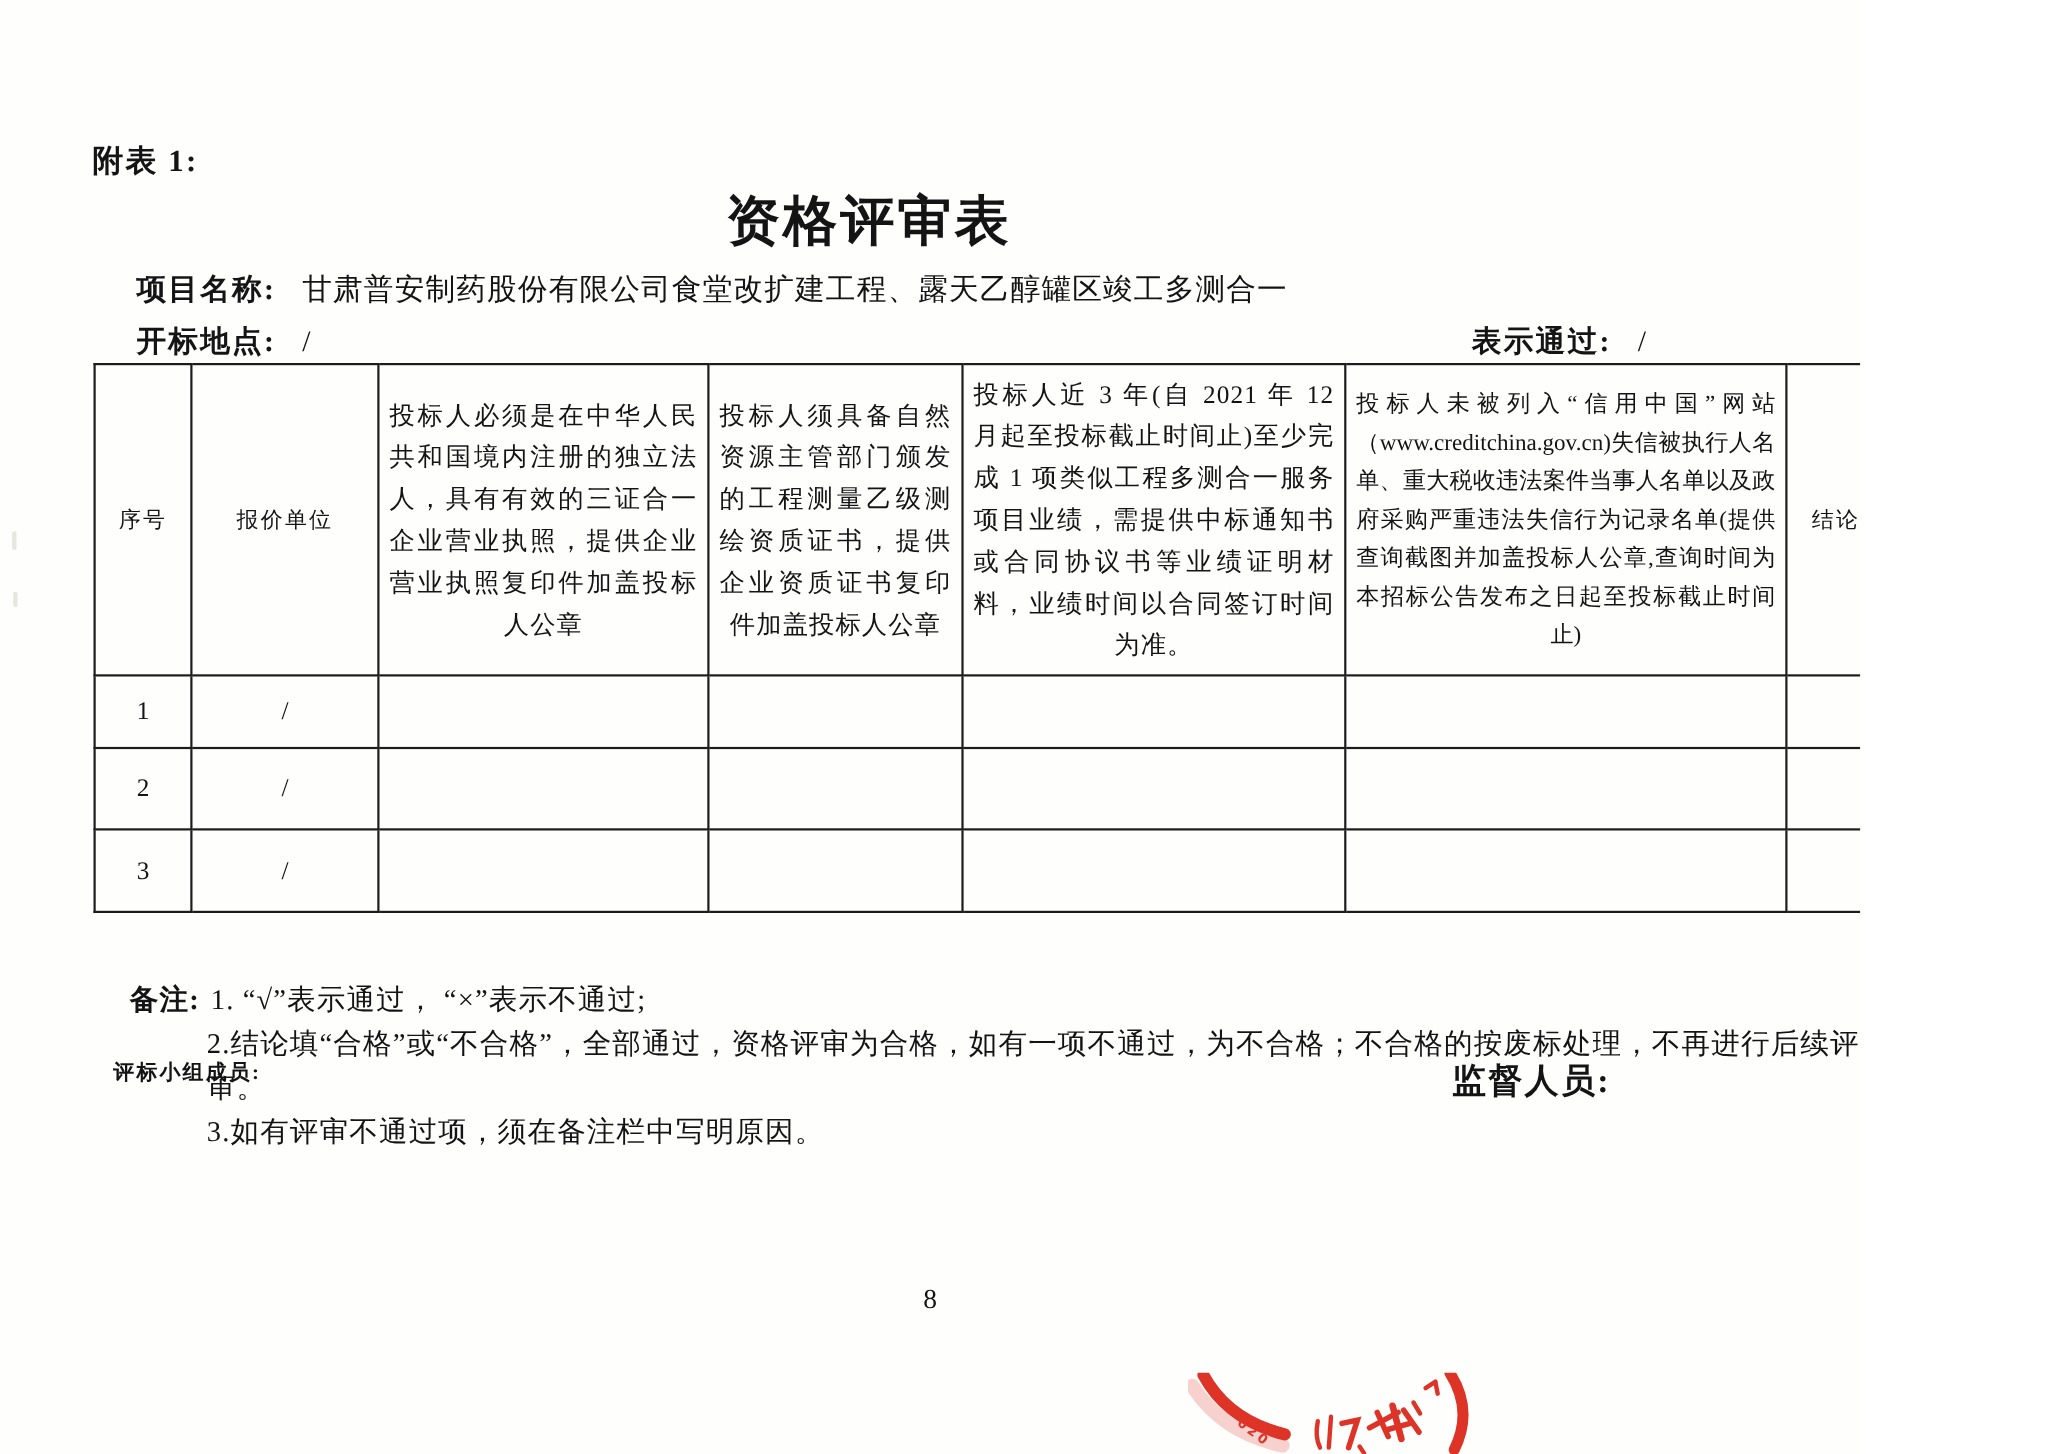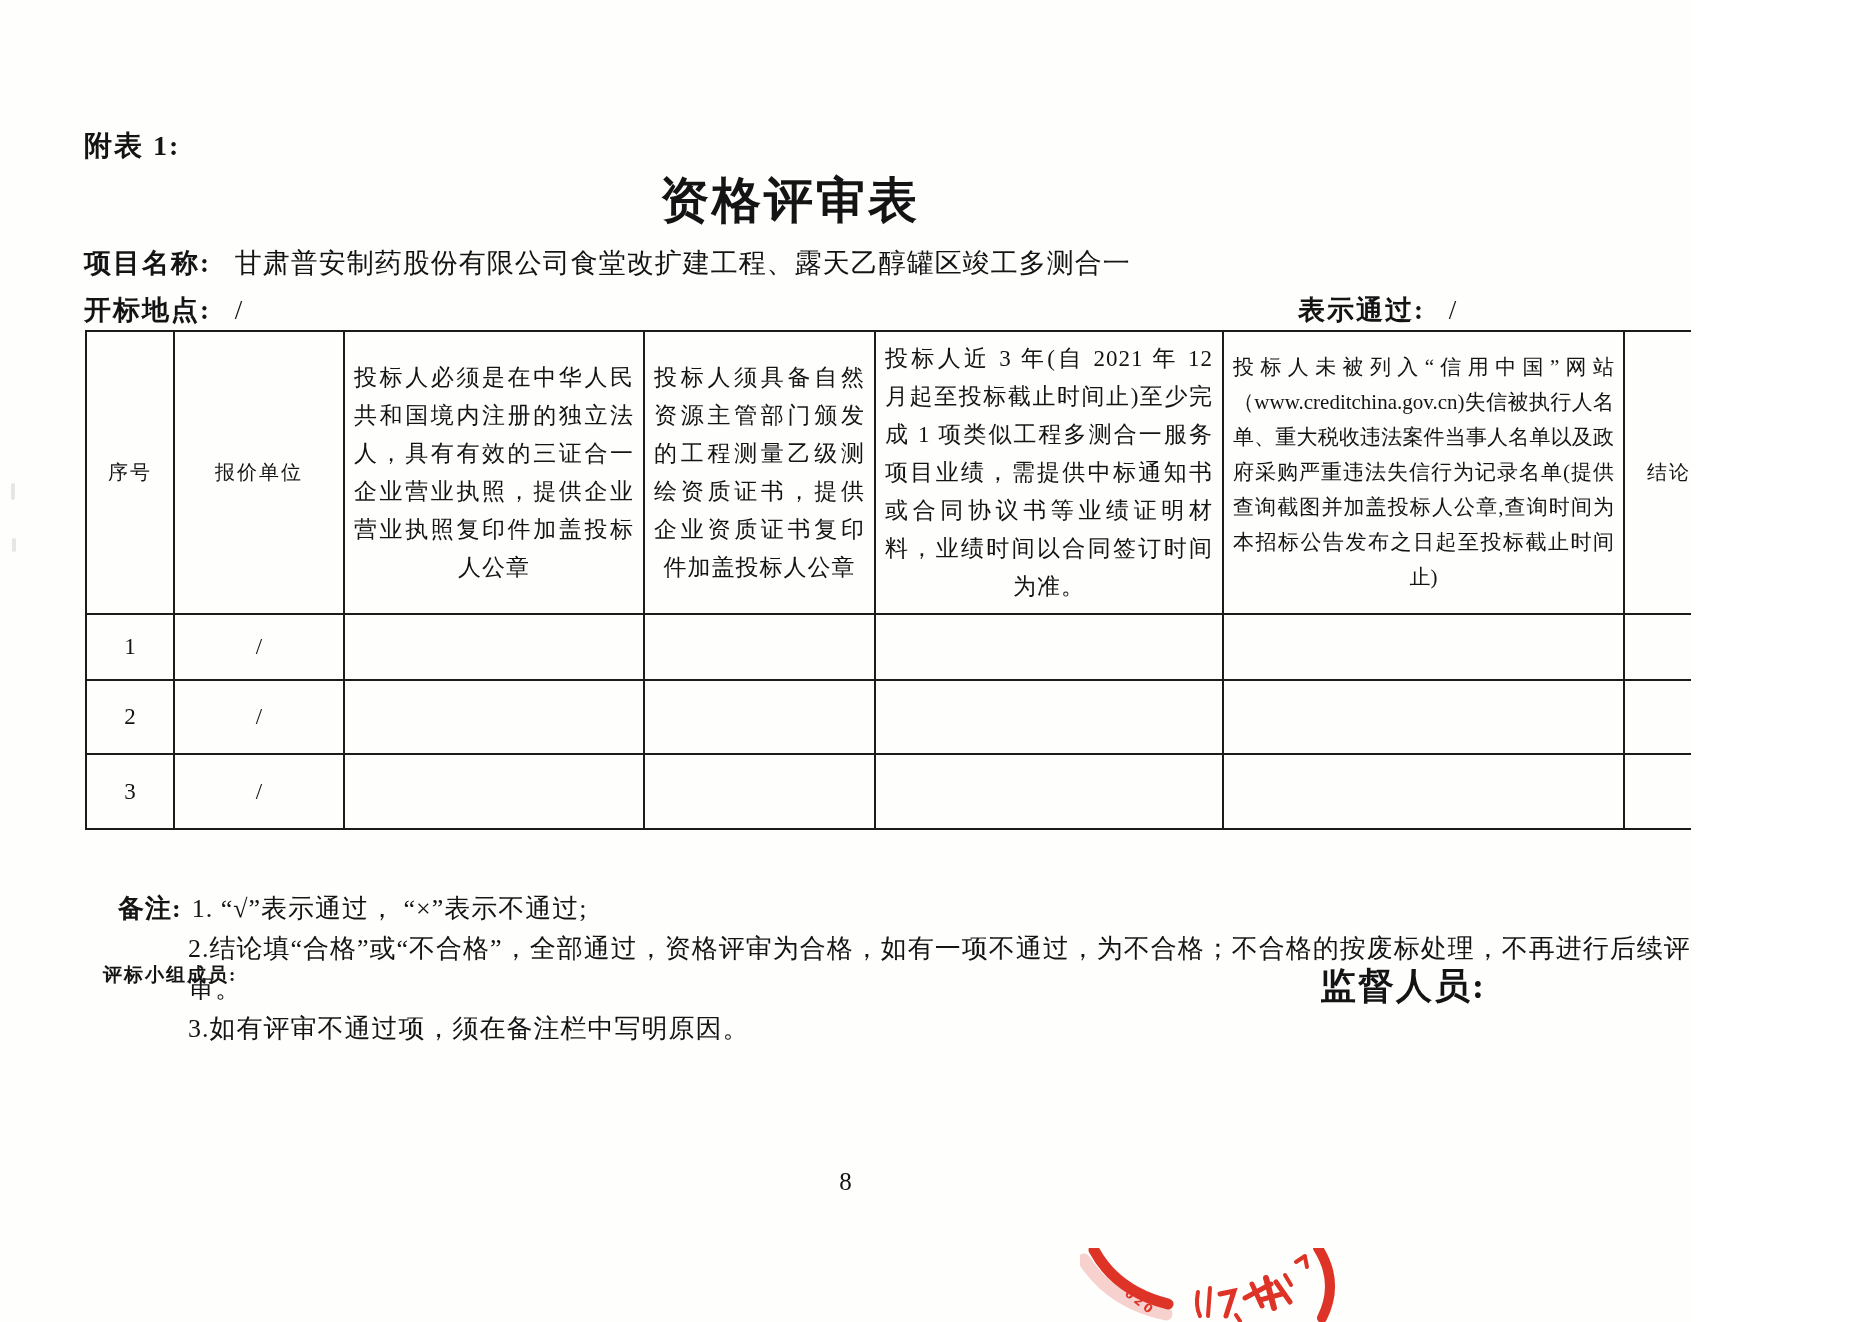--- a/index.html
+++ b/index.html
@@ -4,21 +4,21 @@
 <style>
   html,body { margin:0; padding:0; background:#ffffff; }
   .page {
     position:relative; width:1691px; height:1322px; background:#fefefdff;
     font-family:"Liberation Serif", serif; color:#141414; overflow:hidden;
   }
   .attachment-label { position:absolute; left:84px; top:127px; font-size:28px; font-weight:600; letter-spacing:2px; }
   .doc-title { position:absolute; left:0; top:168px; width:1580px; margin:0; text-align:center;
                font-size:49px; font-weight:700; letter-spacing:3px; }
   .meta-line { position:absolute; font-size:27px; letter-spacing:1px; white-space:nowrap; }
-  .meta-line .lbl { font-weight:700; letter-spacing:2px; }
+  .meta-line .lbl { font-weight:700; letter-spacing:2px;margin-left:40px; }
   .meta-line .val { margin-left:16px; }
   .line-project { left:84px; top:245px; }
   .line-location { left:84px; top:292px; }
   .line-date { left:1298px; top:292px; }
 
   .qual-table { position:absolute; left:85px; top:330px; width:1712px;
                 border-collapse:collapse; table-layout:fixed; }
   .qual-table th, .qual-table td { border:2px solid #1c1c1c; vertical-align:middle; padding:0; }
   .qual-table thead tr { height:283px; }
   th.small-head { font-size:20px; font-weight:500; letter-spacing:2px; text-align:center; }
@@ -27,21 +27,21 @@
   th.req-credit { font-size:21px; line-height:35px; letter-spacing:0; }
   .qual-table tbody td { text-align:center; font-size:23px; }
   tr.r1 { height:66px; } tr.r2 { height:74px; } tr.r3 { height:75px; }
   td.slash { font-size:25px; }
 
   .notes { position:absolute; left:118px; top:889px; font-size:26px; line-height:40px; letter-spacing:1px; }
   .notes .note-label { font-weight:600; margin-right:10px; }
   .notes .indent { padding-left:70px; }
 
   .eval-label { position:absolute; left:103px; top:962px; font-size:19px; font-weight:700; letter-spacing:2px; }
-  .supervisor-label { position:absolute; left:1320px; top:962px; font-size:36px; font-weight:700; letter-spacing:2px; }
+  .supervisor-label { position:absolute; left:1320px; top:962px; font-size:31px; font-weight:700; letter-spacing:2px; }
 
   .page-number { position:absolute; left:0; top:1168px; width:100%; text-align:center; font-size:25px; }
 
   .scan-mark { position:absolute; background:#e6e6e3; border-radius:2px; }
   .scan-mark.m1 { left:11px; top:483px; width:4px; height:17px; }
   .scan-mark.m2 { left:12px; top:538px; width:4px; height:14px; }
 
   .stamp { position:absolute; left:1080px; top:1248px; }
 </style>
 </head>

